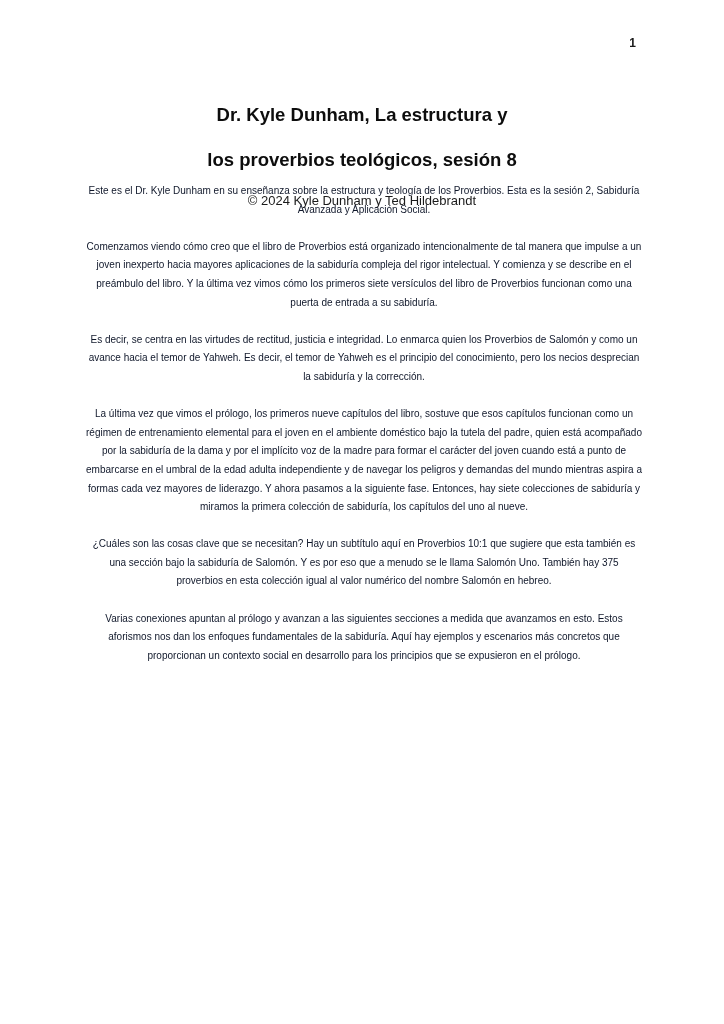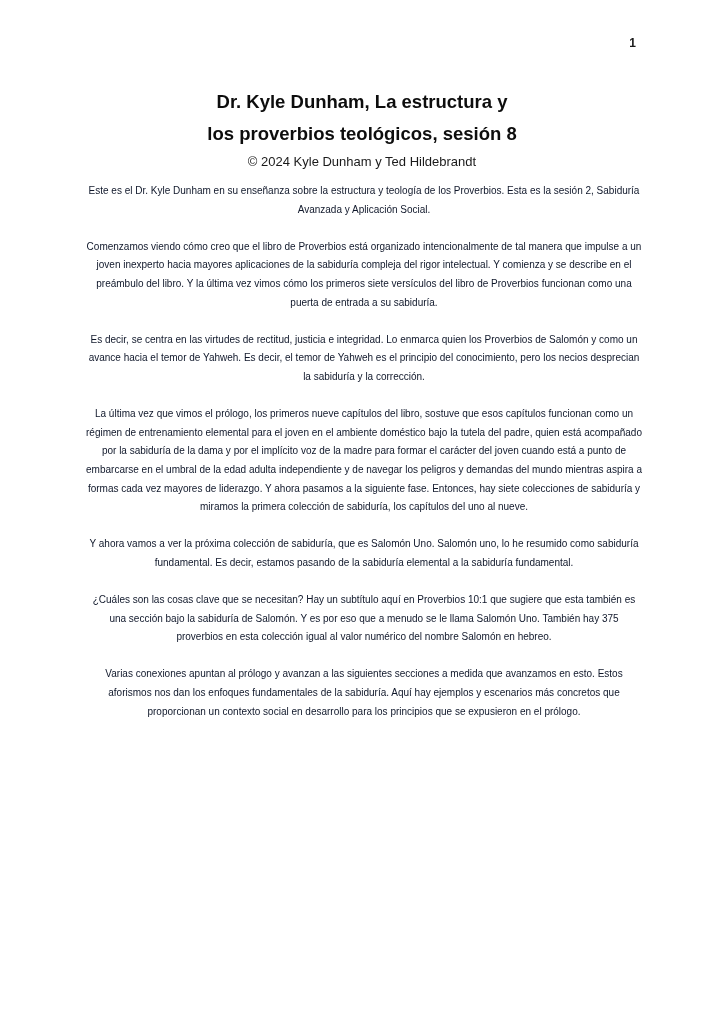--- a/index.html
+++ b/index.html
@@ -29,21 +29,21 @@
     top: 84px;
     left: 0;
     width: 100%;
     text-align: center;
   }
   .doc-title {
     font-size: 18.5px;
     font-weight: bold;
     line-height: 28px;
     color: #0d0d0d;
-    margin: 4px;
+    margin: 17px;
   }
   .doc-copyright {
     font-size: 13px;
     line-height: 19px;
     margin-top: 2px;
     color: #1a1a1a;
   }
   .doc-body {
     position: absolute;
     top: 182px;
@@ -69,18 +69,17 @@
     <div class="doc-title">Dr. Kyle Dunham, La estructura y</div>
     <div class="doc-title">los proverbios teológicos, sesión 8</div>
     <div class="doc-copyright">© 2024 Kyle Dunham y Ted Hildebrandt</div>
   </div>
 
   <div class="doc-body">
     <p>Este es el Dr. Kyle Dunham en su enseñanza sobre la estructura y teología de los Proverbios. Esta es la sesión 2, Sabiduría Avanzada y Aplicación Social.</p>
     <p>Comenzamos viendo cómo creo que el libro de Proverbios está organizado intencionalmente de tal manera que impulse a un joven inexperto hacia mayores aplicaciones de la sabiduría compleja del rigor intelectual. Y comienza y se describe en el preámbulo del libro. Y la última vez vimos cómo los primeros siete versículos del libro de Proverbios funcionan como una puerta de entrada a su sabiduría.</p>
     <p>Es decir, se centra en las virtudes de rectitud, justicia e integridad. Lo enmarca quien los Proverbios de Salomón y como un avance hacia el temor de Yahweh. Es decir, el temor de Yahweh es el principio del conocimiento, pero los necios desprecian la sabiduría y la corrección.</p>
     <p>La última vez que vimos el prólogo, los primeros nueve capítulos del libro, sostuve que esos capítulos funcionan como un régimen de entrenamiento elemental para el joven en el ambiente doméstico bajo la tutela del padre, quien está acompañado por la sabiduría de la dama y por el implícito voz de la madre para formar el carácter del joven cuando está a punto de embarcarse en el umbral de la edad adulta independiente y de navegar los peligros y demandas del mundo mientras aspira a formas cada vez mayores de liderazgo. Y ahora pasamos a la siguiente fase. Entonces, hay siete colecciones de sabiduría y miramos la primera colección de sabiduría, los capítulos del uno al nueve.</p>
-    <p>Y ahora vamos a ver la próxima colección de sabiduría, que es Salomón Uno. Salomón uno, lo he resumido como sabiduría fundamental. Es decir, estamos pasando de la sabiduría elemental a la sabiduría fundamental.</p>
     <p>¿Cuáles son las cosas clave que se necesitan? Hay un subtítulo aquí en Proverbios 10:1 que sugiere que esta también es una sección bajo la sabiduría de Salomón. Y es por eso que a menudo se le llama Salomón Uno. También hay 375 proverbios en esta colección igual al valor numérico del nombre Salomón en hebreo.</p>
     <p>Varias conexiones apuntan al prólogo y avanzan a las siguientes secciones a medida que avanzamos en esto. Estos aforismos nos dan los enfoques fundamentales de la sabiduría. Aquí hay ejemplos y escenarios más concretos que proporcionan un contexto social en desarrollo para los principios que se expusieron en el prólogo.</p>
   </div>
 
 </div>
 
 </body></html>

